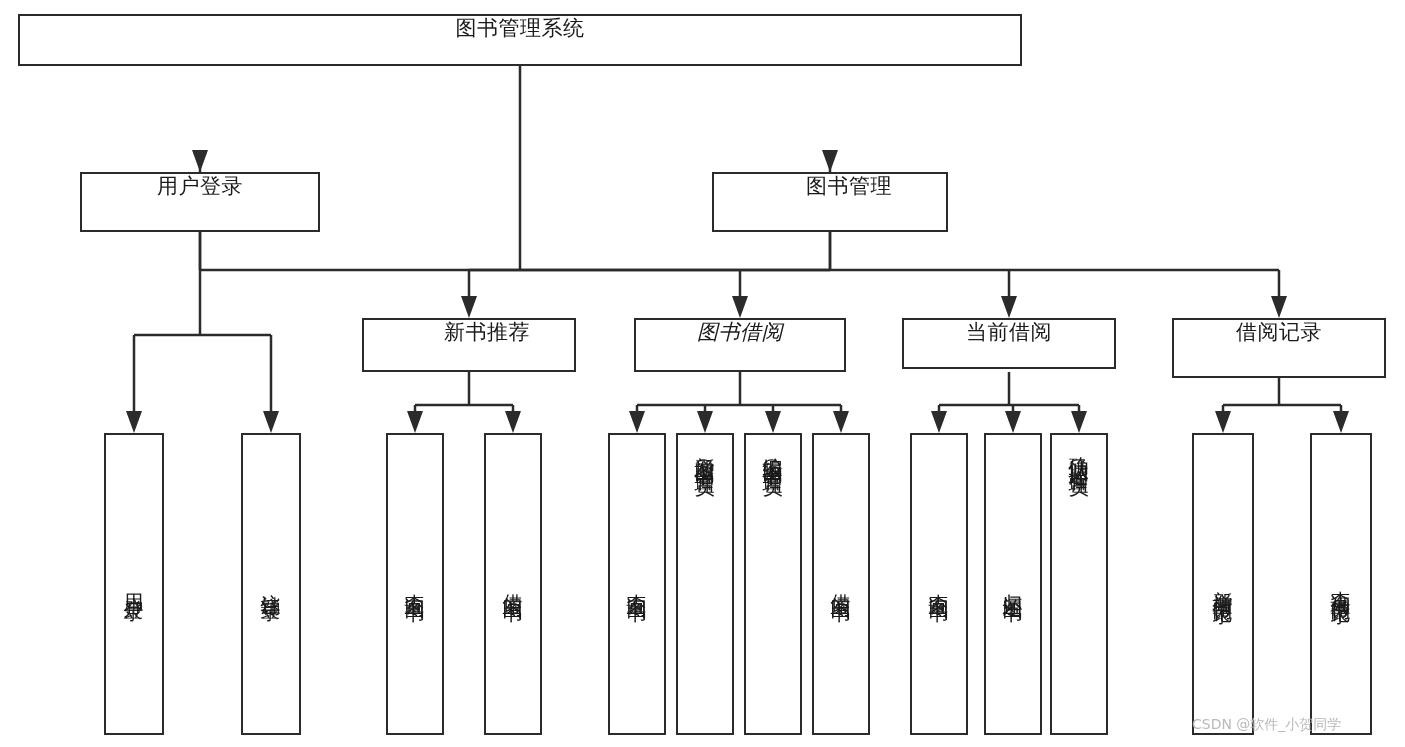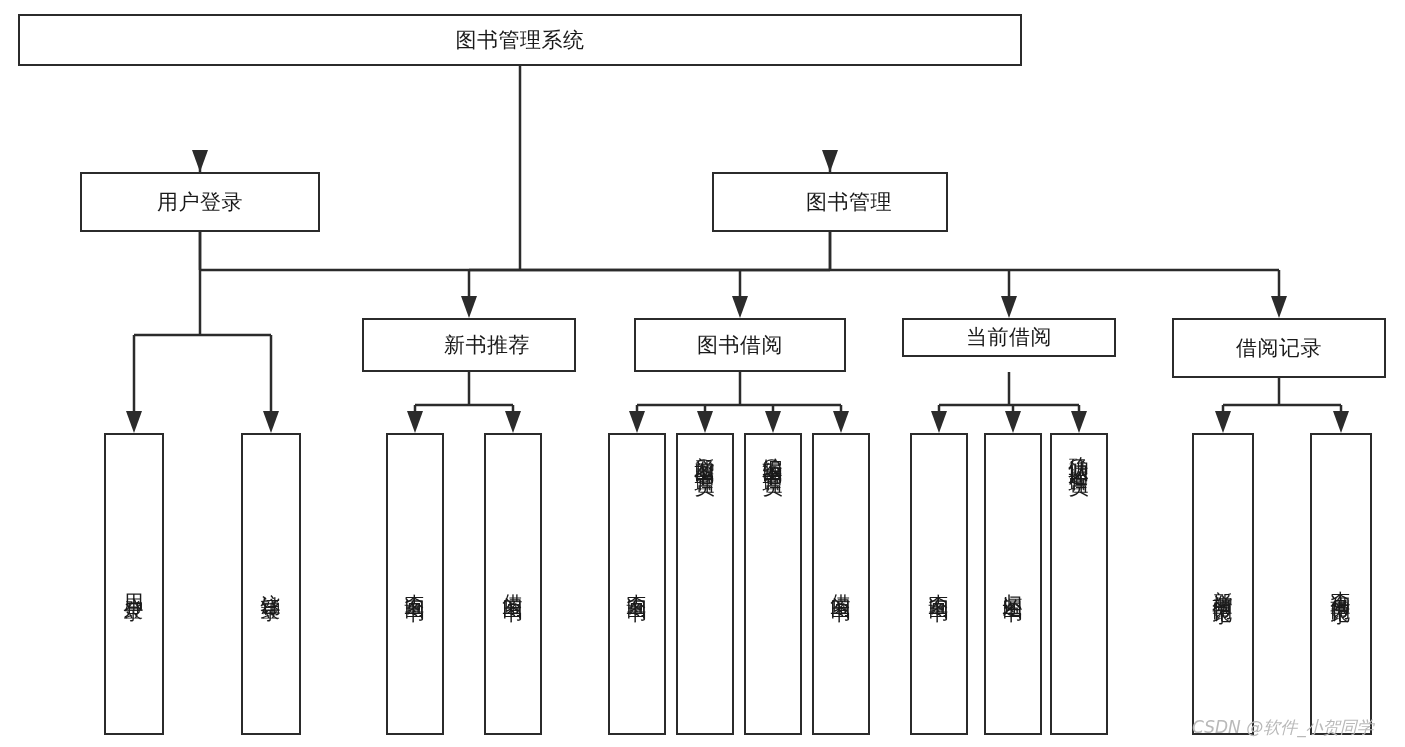--- a/index.html
+++ b/index.html
@@ -24,21 +24,20 @@
     width: 1405px;
     height: 747px;
     pointer-events: none;
   }
   .node {
     position: absolute;
     box-sizing: border-box;
     background: #ffffff;
     border: 2px solid #2b2b2b;
     display: flex;
-    align-items: center;
     justify-content: center;
     overflow: hidden;
   }
   .node-label {
     color: #1a1a1a;
     text-align: center;
     line-height: 1.18;
     white-space: pre;
   }
   .node.horizontal .node-label {
@@ -58,24 +57,23 @@
     line-height: 1;
     max-height: 100%;
   }
   .node.vertical.centered {
     align-items: center;
     padding-top: 0;
   }
   .watermark {
     position: absolute;
     color: #b9b9b9;
-    font-size: 17px;
+    font-size: 14px;
     white-space: nowrap;
     font-family: "DejaVu Sans", "Liberation Sans", sans-serif;
-    font-style: italic;
   }
 </style>
 </head>
 <body style="background: rgb(255, 255, 255);">
 
 <div id="canvas">
   <svg id="edges" viewBox="0 0 1405 747" xmlns="http://www.w3.org/2000/svg">
       <line x1="520" y1="66" x2="520" y2="270" stroke="#2b2b2b" stroke-width="2.5"></line>
       <line x1="200" y1="270" x2="830" y2="270" stroke="#2b2b2b" stroke-width="2.5"></line>
       <line x1="200" y1="270" x2="200" y2="152" stroke="#2b2b2b" stroke-width="2.5"></line>
@@ -135,24 +133,24 @@
       </div>
       <div class="node horizontal" style="left: 80px; top: 172px; width: 240px; height: 60px; border-color: rgb(43, 43, 43); background: rgb(255, 255, 255);">
         <span class="node-label" style="color: rgb(26, 26, 26);">用户登录</span>
       </div>
       <div class="node horizontal" style="left: 712px; top: 172px; width: 236px; height: 60px; border-color: rgb(43, 43, 43); background: rgb(255, 255, 255); padding-left: 38px;">
         <span class="node-label" style="color: rgb(26, 26, 26);">图书管理</span>
       </div>
       <div class="node horizontal" style="left: 362px; top: 318px; width: 214px; height: 54px; border-color: rgb(43, 43, 43); background: rgb(255, 255, 255);">
         <span class="node-label" style="color: rgb(26, 26, 26); margin-left: 36px;">新书推荐</span>
       </div>
-      <div class="node horizontal" style="left: 634px; top: 318px; width: 212px; height: 54px; border-color: rgb(43, 43, 43); background: rgb(255, 255, 255);">
+      <div class="node horizontal" style="left: 634px; top: 318px; width: 212px; height: 54px; border-color: rgb(43, 43, 43); background: rgb(255, 255, 255); font-style: italic;">
         <span class="node-label" style="color: rgb(26, 26, 26);">图书借阅</span>
       </div>
-      <div class="node horizontal" style="left: 902px; top: 318px; width: 214px; height: 39px; border-color: rgb(43, 43, 43); background: rgb(255, 255, 255);">
+      <div class="node horizontal" style="left: 902px; top: 318px; width: 214px; height: 51px; border-color: rgb(43, 43, 43); background: rgb(255, 255, 255);">
         <span class="node-label" style="color: rgb(26, 26, 26);">当前借阅</span>
       </div>
       <div class="node horizontal" style="left: 1172px; top: 318px; width: 214px; height: 60px; border-color: rgb(43, 43, 43); background: rgb(255, 255, 255);">
         <span class="node-label" style="color: rgb(26, 26, 26);">借阅记录</span>
       </div>
       <div class="node vertical centered" style="left: 104px; top: 433px; width: 60px; height: 302px; border-color: rgb(43, 43, 43); background: rgb(255, 255, 255);">
         <span class="node-label" style="color: rgb(26, 26, 26);">用户登录</span>
       </div>
       <div class="node vertical centered" style="left: 241px; top: 433px; width: 60px; height: 302px; border-color: rgb(43, 43, 43); background: rgb(255, 255, 255);">
         <span class="node-label" style="color: rgb(26, 26, 26);">注销登录</span>

